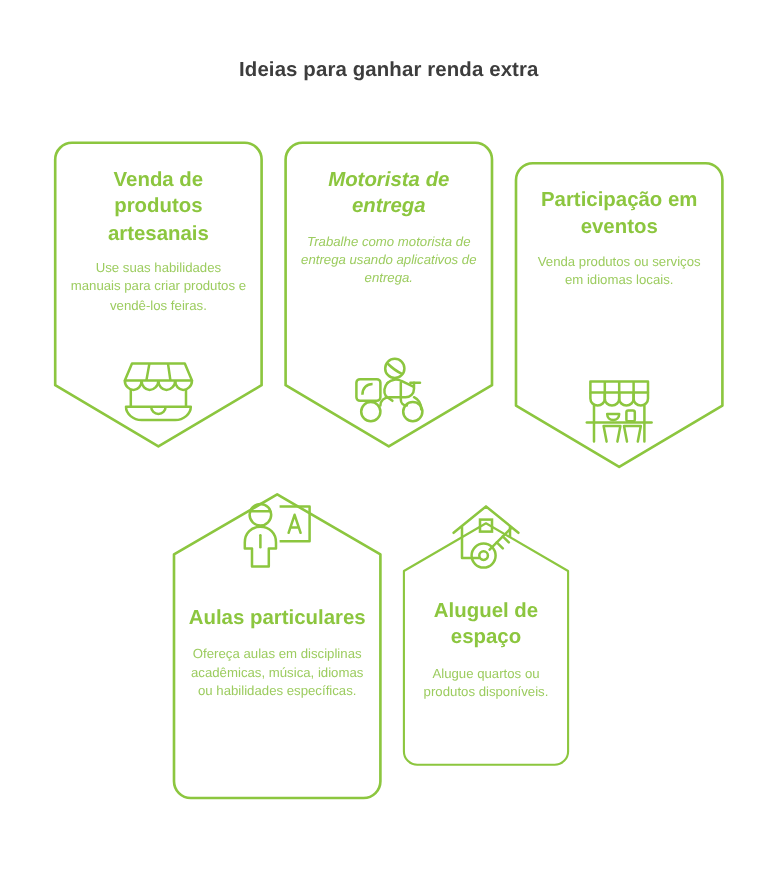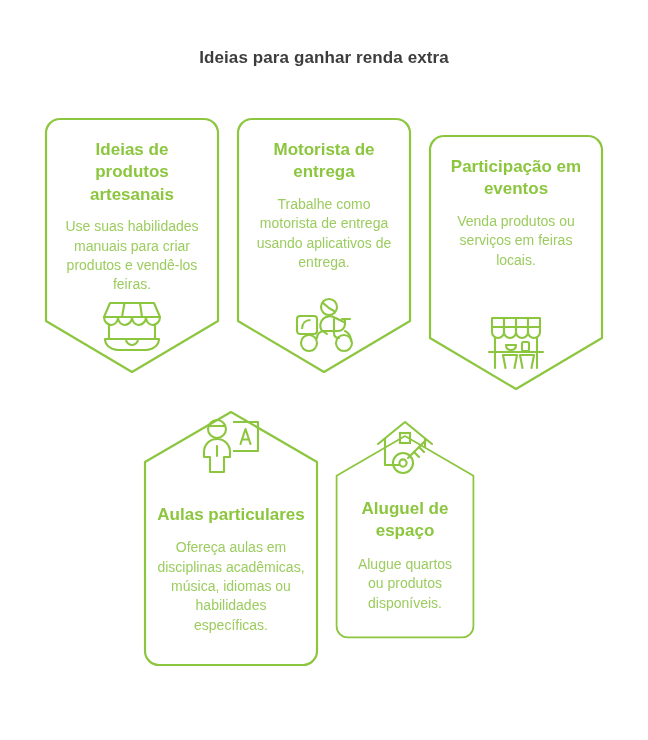--- a/index.html
+++ b/index.html
@@ -59,21 +59,21 @@
   }
 
   .card-title {
     font-size: 17px;
     font-weight: bold;
     color: #8cc63f;
     line-height: 1.32;
     margin: 0;
   }
   .card-desc {
-    font-size: 14px;
+    font-size: 11px;
     color: #9ccc5f;
     line-height: 1.38;
     margin: 0;
   }
   .card-icon {
     display: block;
   }
 
   
   .card.top .card-content { top: 22px; }
@@ -90,21 +90,21 @@
   .card.bottom .card-content { top: 0; }
   .card.bottom .icon-wrap {
     display: flex;
     justify-content: center;
     width: 100%;
   }
   .card.bottom .card-title { margin-bottom: 12px; }
 
   
   #card-1 { left: 44px;  top: 117px; width: 176px; height: 257px; }
-  #card-2 { left: 236px; top: 117px; width: 176px; height: 257px; }
+  #card-2 { left: 236px; top: 117px; width: 176px; height: 257px; font-style: italic; }
   #card-3 { left: 428px; top: 134px; width: 176px; height: 257px; }
   #card-4 { left: 143px; top: 392px; width: 176px; height: 275px; }
   #card-5 { left: 335px; top: 392px; width: 140px; height: 275px; }
 
   #card-1 .icon-wrap { top: 180px; }
   #card-2 .icon-wrap { top: 180px; }
   #card-3 .icon-wrap { top: 180px; }
 
   #card-4 .card-content { padding-top: 26px; }
   #card-5 .card-content { padding-top: 26px; }
@@ -116,21 +116,21 @@
 
 <div id="infographic">
 
   <div class="page-title">Ideias para ganhar renda extra</div>
 
   <div class="card top" id="card-1">
     <svg class="card-shape" viewBox="0 0 176 257" fill="none">
       <path d="M2 16 A14 14 0 0 1 16 2 L160 2 A14 14 0 0 1 174 16 L174 204 L88 255 L2 204 Z" stroke="#8cc63f" stroke-width="2.2" fill="none" stroke-linejoin="round"></path>
     </svg>
     <div class="card-content">
-      <div class="card-title">Ideias de produtos artesanais</div>
+      <div class="card-title">Venda de produtos artesanais</div>
       <div class="card-desc">Use suas habilidades manuais para criar produtos e vendê-los feiras.</div>
     </div>
     <div class="icon-wrap">
       <svg class="card-icon" width="60" height="56" viewBox="0 0 60 56" fill="none">
         <path d="M8 6 L52 6 L58 20 L2 20 Z" stroke="#8cc63f" stroke-width="2.1" stroke-linejoin="round"></path>
         <path d="M2 20 C2 25 6 28 9.3 28 C12.7 28 16 25 16 20" stroke="#8cc63f" stroke-width="2.1"></path>
         <path d="M16 20 C16 25 19.3 28 22.7 28 C26 28 30 25 30 20" stroke="#8cc63f" stroke-width="2.1"></path>
         <path d="M30 20 C30 25 33.3 28 36.7 28 C40 28 44 25 44 20" stroke="#8cc63f" stroke-width="2.1"></path>
         <path d="M44 20 C44 25 47.3 28 50.7 28 C54 28 58 25 58 20" stroke="#8cc63f" stroke-width="2.1"></path>
         <path d="M22.5 6 L20 20 M38 6 L40 20" stroke="#8cc63f" stroke-width="2.1"></path>
@@ -171,21 +171,21 @@
       </svg>
     </div>
   </div>
 
   <div class="card top" id="card-3">
     <svg class="card-shape" viewBox="0 0 176 257" fill="none">
       <path d="M2 16 A14 14 0 0 1 16 2 L160 2 A14 14 0 0 1 174 16 L174 204 L88 255 L2 204 Z" stroke="#8cc63f" stroke-width="2.2" fill="none" stroke-linejoin="round"></path>
     </svg>
     <div class="card-content">
       <div class="card-title">Participação em eventos</div>
-      <div class="card-desc">Venda produtos ou serviços em feiras locais.</div>
+      <div class="card-desc">Venda produtos ou serviços em idiomas locais.</div>
     </div>
     <div class="icon-wrap">
       <svg class="card-icon" width="60" height="58" viewBox="0 0 60 58" fill="none">
 
         <path d="M6 4 L54 4 L54 13 L6 13 Z" stroke="#8cc63f" stroke-width="2.1" stroke-linejoin="round"></path>
         <path d="M18 4 L18 13 M30 4 L30 13 M42 4 L42 13" stroke="#8cc63f" stroke-width="2.1"></path>
 
         <path d="M6 13 L6 18 C6 21.3 8.7 24 12 24 C15.3 24 18 21.3 18 18 L18 13" stroke="#8cc63f" stroke-width="2.1"></path>
         <path d="M18 13 L18 18 C18 21.3 20.7 24 24 24 C27.3 24 30 21.3 30 18 L30 13" stroke="#8cc63f" stroke-width="2.1"></path>
         <path d="M30 13 L30 18 C30 21.3 32.7 24 36 24 C39.3 24 42 21.3 42 18 L42 13" stroke="#8cc63f" stroke-width="2.1"></path>

